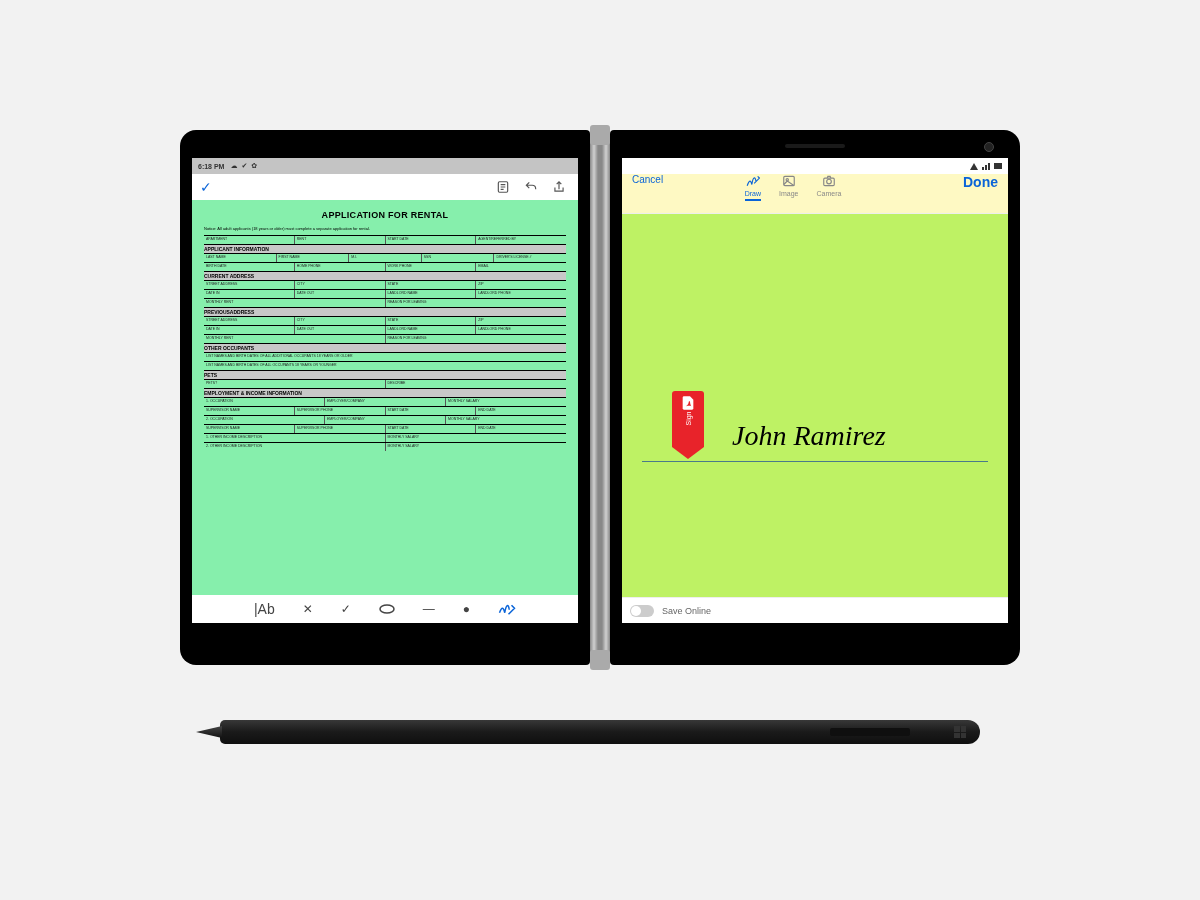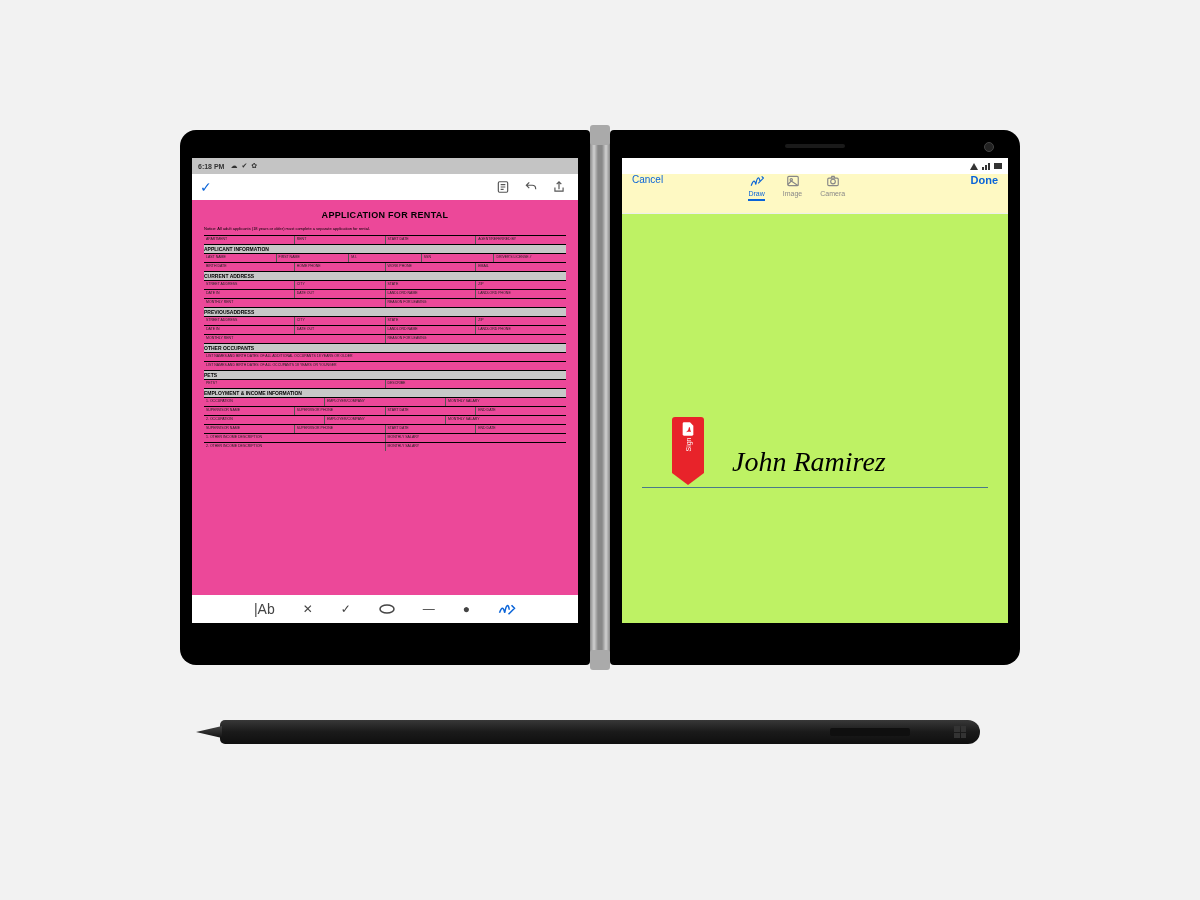--- a/index.html
+++ b/index.html
@@ -25,38 +25,38 @@
 .triangle { width:0; height:0; border-left:4px solid transparent; border-right:4px solid transparent; border-bottom:7px solid #333; }
 .signal { display:flex; align-items:flex-end; gap:1px; }
 .signal span { width:2px; background:#333; display:block; }
 .battery { width:8px; height:6px; border:1px solid #333; background:#333; }
 
 .left-toolbar { height:26px; background:#fff; display:flex; align-items:center; padding:0 8px; }
 .check-icon { color:#0a64d8; font-size:14px; }
 .spacer { flex:1; }
 .tool-btn { width:22px; height:22px; display:flex; align-items:center; justify-content:center; color:#555; margin-left:6px; }
 
-.doc { flex:1; background:#ec4899; padding:10px 12px; overflow:hidden; font-size:5px; color:#000; }
+.doc { flex:1; background:#86efac; padding:10px 12px; overflow:hidden; font-size:5px; color:#000; }
 .doc-title { text-align:center; font-weight:700; font-size:9px; margin-bottom:6px; letter-spacing:0.3px; }
 .doc-notice { font-size:4px; margin-bottom:4px; }
 .doc-row { display:flex; border-top:0.5px solid #000; min-height:9px; }
 .doc-sec { border-top:1px solid #000; font-weight:700; font-size:5px; padding:1px 0; background:#c8c8c8; }
 .doc-cell { flex:1; padding:1px 2px; font-size:3.5px; color:#222; text-transform:uppercase; }
 .doc-cell + .doc-cell { border-left:0.5px solid #555; }
 
 .bottom-toolbar { height:28px; background:#fff; display:flex; align-items:center; justify-content:center; gap:28px; color:#444; }
 .btool { font-size:12px; display:flex; align-items:center; justify-content:center; }
 .btool.active { color:#0a64d8; }
 
 .nav-bar { height:14px; background:#000; }
 
 
 .right-toolbar { height:40px; background:#fef9c3; display:flex; align-items:flex-start; padding:0 10px; border-bottom:1px solid #eee; }
 .rt-cancel { color:#0a64d8; font-size:10px; }
-.rt-done { color:#0a64d8; font-size:11px; font-weight:700;padding-left:40px; }
+.rt-done { color:#0a64d8; font-size:14px; font-weight:700;padding-left:40px; }
 .rt-tabs { flex:1; display:flex; justify-content:center; gap:18px; }
 .rt-tab { display:flex; flex-direction:column; align-items:center; font-size:7px; color:#888; gap:2px; padding-bottom:2px; }
 .rt-tab.active { color:#0a64d8; border-bottom:2px solid #0a64d8; }
 .rt-tab-ic { font-size:12px; }
 
 .sig-canvas { flex:1; background:#bef264; position:relative; }
 .sig-line { position:absolute; left:20px; right:20px; bottom:135px; height:1px; background:#4a7a8a; }
 .sig-text { position:absolute; left:110px; bottom:145px; font-family:'Brush Script MT','Segoe Script',cursive; font-size:28px; font-style:italic; color:#000; }
 .sign-ribbon { position:absolute; left:50px; bottom:150px; width:32px; height:56px; background:#e8232a; border-radius:3px 3px 0 0; }
 .sign-ribbon::after { content:''; position:absolute; bottom:-12px; left:0; width:0; height:0; border-left:16px solid transparent; border-right:16px solid transparent; border-top:12px solid #e8232a; }
@@ -301,20 +301,24 @@
                 <path d="M6 2h9l5 5v13a2 2 0 01-2 2H6a2 2 0 01-2-2V4a2 2 0 012-2z"></path>
                 <path fill="#e8232a" d="M13 11c0 3-4 6-4 6s2-1 5-1c2 0 3 1 3 1s-2-3-2-7c0-1-2-1-2 1z"></path>
               </svg>
           </span>
           <span class="lbl">Sign</span>
         </div>
         <div class="sig-text">John Ramirez</div>
         <div class="sig-line"></div>
       </div>
 
+      <div class="save-row">
+        <span class="toggle"></span>
+        <span>Save Online</span>
+      </div>
 
       <div class="nav-bar"></div>
     </div>
   </div>
 
 </div>
 
 <div class="stylus">
   <div class="stylus-tip"></div>
   <div class="stylus-btn"></div>

